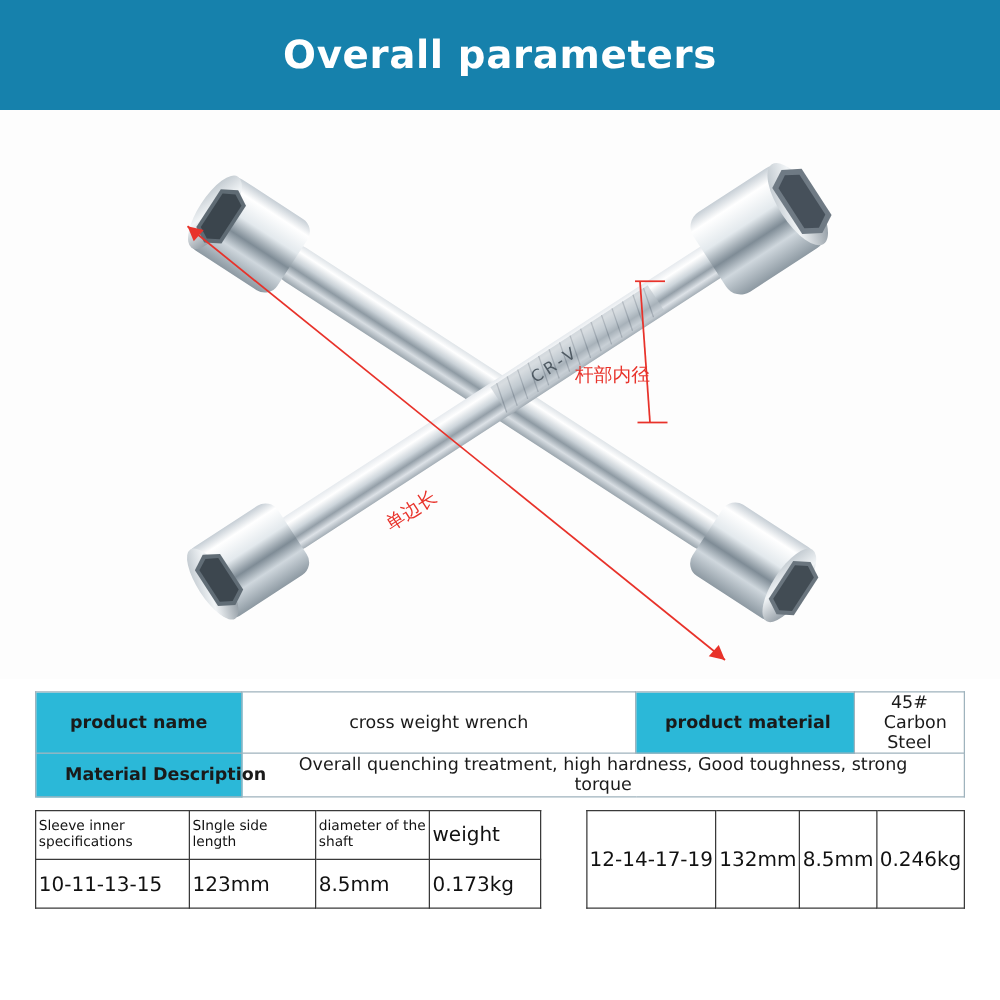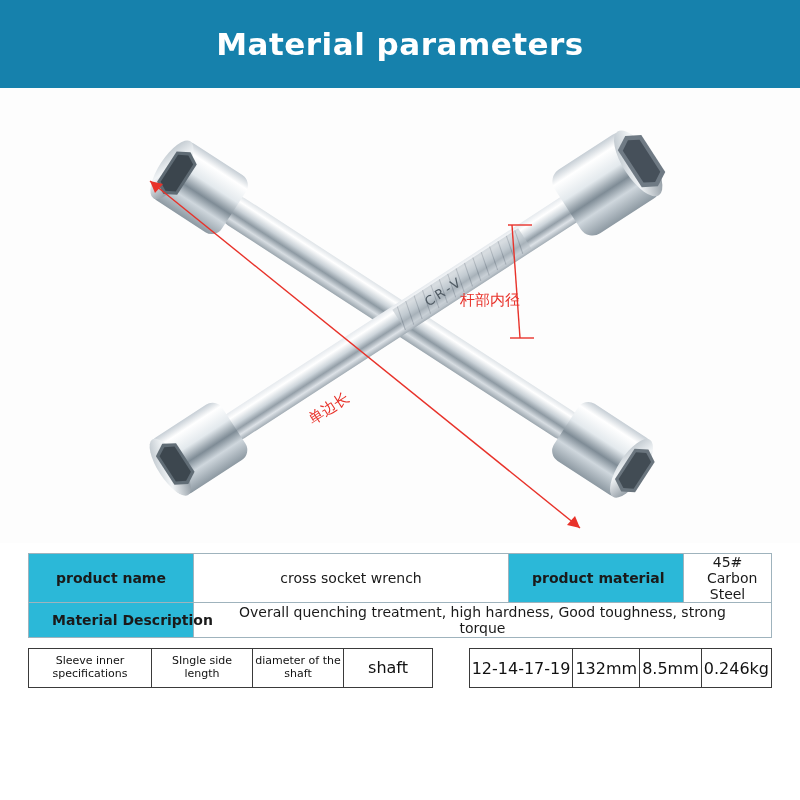--- a/index.html
+++ b/index.html
@@ -112,21 +112,20 @@
     table-layout: fixed;
     background: #ffffff;
   }
   table.spec td, table.spec th {
     border: 1px solid #3a3a3a;
     height: 38px;
     font-size: 16px;
     font-weight: normal;
     font-family: "DejaVu Sans", sans-serif;
     color: #111111;
-    text-align: center;
     padding: 0 2px;
     vertical-align: middle;
   }
   table.spec thead td {
     font-size: 11px;
     line-height: 1.15;
   }
   table.spec thead td.hdr-weight { font-size: 16px; }
   .cw1 { width: 118px; }
   .cw2 { width: 96px; }
@@ -137,21 +136,21 @@
   .rw2 { width: 78px; }
   .rw3 { width: 72px; }
   .rw4 { width: 86px; }
 </style>
 </head>
 <body>
 
 <div class="page">
 
   <div class="header">
-    <div class="header-title">Material parameters</div>
+    <div class="header-title">Overall parameters</div>
   </div>
 
   <div class="photo">
     <svg class="wrench-svg" width="800" height="455" viewBox="0 0 800 455">
       <defs>
         <linearGradient id="barA" x1="0" y1="0" x2="0" y2="1">
           <stop offset="0%" stop-color="#dfe4e8"></stop>
           <stop offset="18%" stop-color="#ffffff"></stop>
           <stop offset="42%" stop-color="#c9d1d7"></stop>
           <stop offset="60%" stop-color="#8e9aa3"></stop>
@@ -242,43 +241,49 @@
     </svg>
 
     <div class="annot annot-inner">杆部内径</div>
     <div class="annot annot-side">单边长</div>
   </div>
 
   <table class="tbl1">
     <tbody>
         <tr>
       <td class="lbl" style="width:118px">product name</td>
-      <td style="width:268px">cross socket wrench</td>
+      <td style="width:268px">cross weight wrench</td>
       <td class="lbl" style="width:128px">product material</td>
       <td>45# Carbon Steel</td>
     </tr>
     <tr>
       <td class="lbl lbl-small">Material Description</td>
       <td colspan="3">Overall quenching treatment, high hardness,  Good toughness, strong torque</td>
     </tr>
   </tbody>
     </table>
 
   <div class="specs">
 
     <table class="spec">
       <thead>
         <tr>
           <td class="cw1">Sleeve inner specifications</td>
           <td class="cw2">SIngle side length</td>
           <td class="cw3">diameter of the shaft</td>
-          <td class="cw4 hdr-weight">shaft</td>
+          <td class="cw4 hdr-weight">weight</td>
         </tr>
       </thead>
       <tbody>
+        <tr>
+          <td>10-11-13-15</td>
+          <td>123mm</td>
+          <td>8.5mm</td>
+          <td>0.173kg</td>
+        </tr>
       </tbody>
     </table>
 
     <table class="spec">
       <tbody>
         <tr>
           <td>12-14-17-19</td>
           <td>132mm</td>
           <td>8.5mm</td>
           <td>0.246kg</td>

